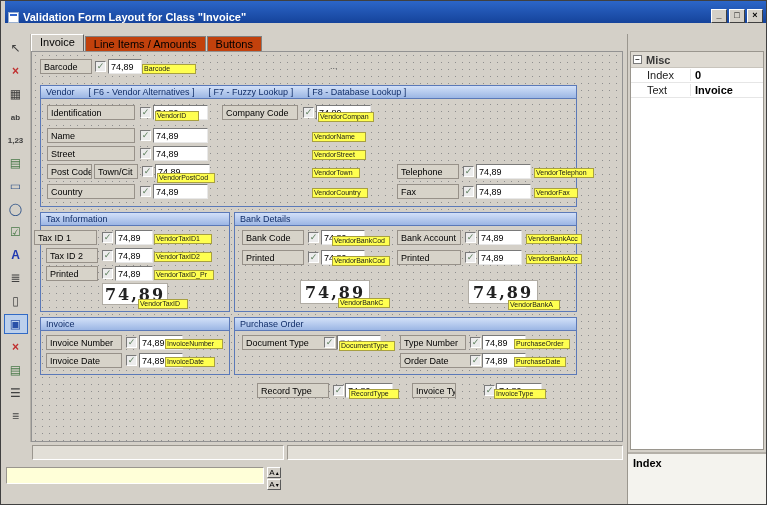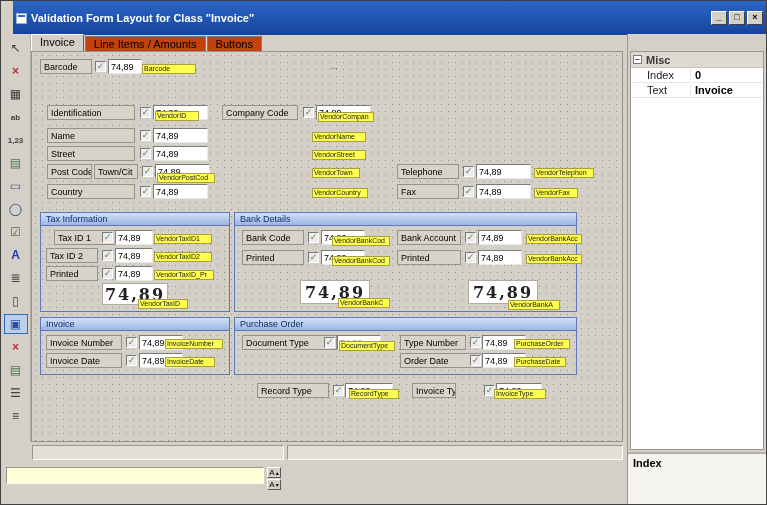--- a/index.html
+++ b/index.html
@@ -1,21 +1,21 @@
 <!DOCTYPE html>
 <html><head>
 <meta charset="utf-8">
 <style>
   *{margin:0;padding:0;box-sizing:border-box}
   html,body{width:767px;height:505px}
   body{font-family:"Liberation Sans",sans-serif;background:#808080;overflow:hidden}
   .window{position:relative;width:767px;height:505px;background:#d4d0c8;border:1px solid #404040;overflow:hidden}
 
   
-  .titlebar{position:absolute;left:12px;top:0;right:0;height:34px;background:linear-gradient(180deg,#2c66c8,#15439b);display:flex;align-items:center;padding:0 3px;color:#fff}
+  .titlebar{position:absolute;left:4px;top:0;right:0;height:22px;background:linear-gradient(180deg,#2c66c8,#15439b);display:flex;align-items:flex-end;padding:0 3px;color:#fff}
   .app-icon{width:11px;height:11px;background:#fff;border:1px solid #9ab0d0;position:relative;flex:none}
   .app-icon::after{content:"";position:absolute;left:1px;top:1px;right:1px;height:2px;background:#3366cc}
   .title-text{font-size:11px;font-weight:bold;margin-left:4px;flex:1;white-space:nowrap;overflow:hidden}
   .tb-btn{width:16px;height:14px;background:#d4d0c8;border:1px solid;border-color:#fff #404040 #404040 #fff;font-size:9px;line-height:11px;text-align:center;color:#000;margin-left:2px;font-weight:bold;flex:none}
 
   
   .menubar{position:absolute;left:0;top:18px;right:0;height:15px;background:#d4d0c8;display:flex;align-items:center;padding-left:2px}
   .menu-item{font-size:11px;padding:1px 7px;white-space:nowrap}
 
   
@@ -97,20 +97,28 @@
   </div>
 
   <div class="tabstrip">
     <div class="tab active">Invoice</div>
     <div class="tab">Line Items / Amounts</div>
     <div class="tab">Buttons</div>
   </div>
 
   <div class="canvas">
 
+    <div class="grp" style="left:8px;top:33px;width:537px;height:122px">
+      <div class="grp-h">
+        <span>Vendor</span>
+        <span>[ F6 - Vendor Alternatives ]</span>
+        <span>[ F7 - Fuzzy Lookup ]</span>
+        <span>[ F8 - Database Lookup ]</span>
+      </div>
+    </div>
     <div class="grp" style="left:8px;top:160px;width:190px;height:100px">
       <div class="grp-h">
         <span>Tax Information</span>
       </div>
     </div>
     <div class="grp" style="left:202px;top:160px;width:343px;height:100px">
       <div class="grp-h">
         <span>Bank Details</span>
       </div>
     </div>
@@ -163,21 +171,21 @@
 
     <div class="lbl" style="left:15px;top:132px;width:88px">Country</div>
     <span class="cbx" style="left:108px;top:134px">✓</span>
     <div class="val" style="left:121px;top:132px;width:55px">74,89</div>
     <div class="tag" style="left:280px;top:136px;width:56px">VendorCountry</div>
     <div class="lbl" style="left:365px;top:132px;width:62px">Fax</div>
     <span class="cbx" style="left:431px;top:134px">✓</span>
     <div class="val" style="left:444px;top:132px;width:55px">74,89</div>
     <div class="tag" style="left:502px;top:136px;width:44px">VendorFax</div>
 
-    <div class="lbl" style="left:22px;top:178px;width:63px">Tax ID 1</div>
+    <div class="lbl" style="left:2px;top:178px;width:63px">Tax ID 1</div>
     <span class="cbx" style="left:70px;top:180px">✓</span>
     <div class="val" style="left:83px;top:178px;width:38px">74,89</div>
     <div class="tag" style="left:122px;top:182px;width:58px">VendorTaxID1</div>
     <div class="lbl" style="left:14px;top:196px;width:52px">Tax ID 2</div>
     <span class="cbx" style="left:70px;top:198px">✓</span>
     <div class="val" style="left:83px;top:196px;width:38px">74,89</div>
     <div class="tag" style="left:122px;top:200px;width:58px">VendorTaxID2</div>
     <div class="lbl" style="left:14px;top:214px;width:52px">Printed</div>
     <span class="cbx" style="left:70px;top:216px">✓</span>
     <div class="val" style="left:83px;top:214px;width:38px">74,89</div>

